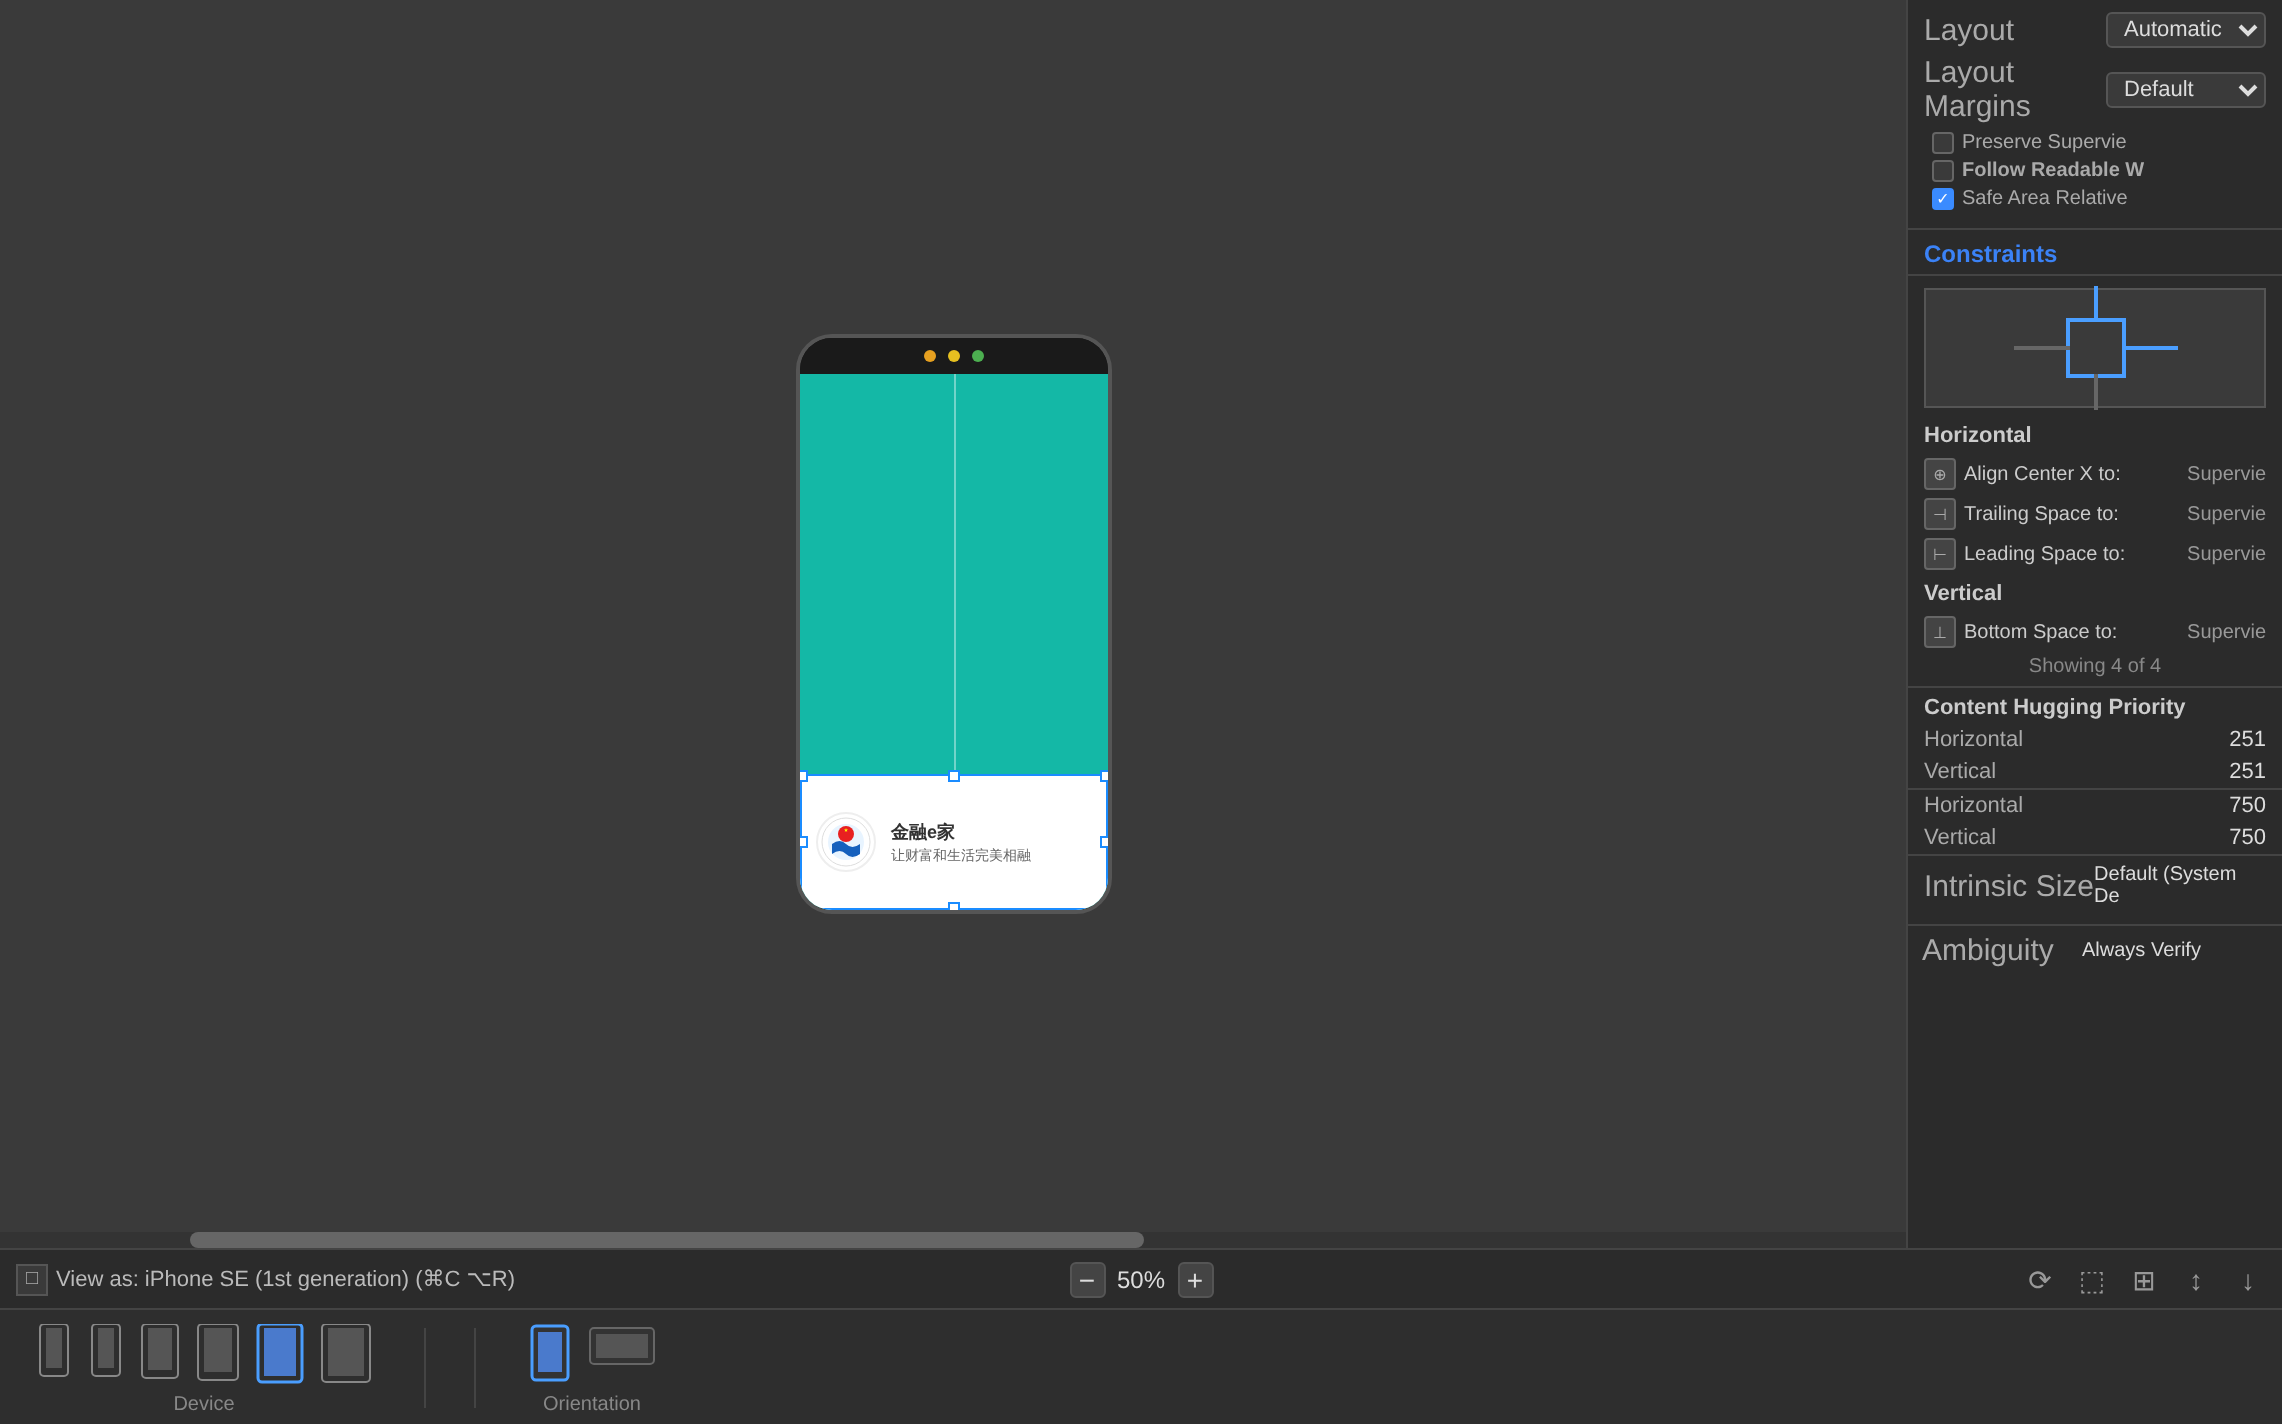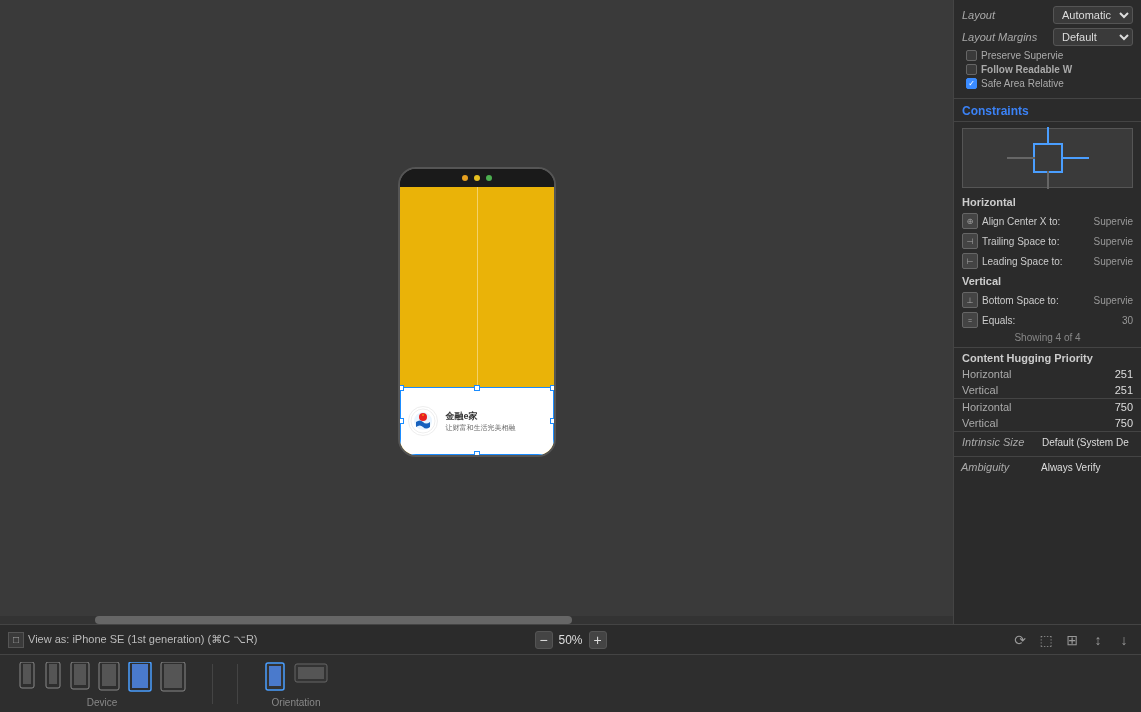--- a/index.html
+++ b/index.html
@@ -65,21 +65,21 @@
       height: 6px;
       border-radius: 50%;
     }
     .dot-orange { background: #e6a020; }
     .dot-yellow { background: #e6c020; }
     .dot-green { background: #4caf50; }
 
     .device-screen {
       width: 100%;
       height: calc(100% - 18px);
-      background: #eab308;
+      background: #14b8a6;
       position: relative;
       overflow: hidden;
     }
 
     
     .screen-divider-v {
       position: absolute;
       left: 50%;
       top: 0;
       width: 1px;
@@ -173,23 +173,22 @@
 
     .panel-row {
       display: flex;
       align-items: center;
       justify-content: space-between;
       margin-bottom: 4px;
     }
 
     .panel-label {
       color: #aaa;
-      font-size: 11px;
+      font-size: 15px;
       min-width: 80px;
-      font-style: italic;
     }
 
     .panel-value {
       color: #ddd;
       font-size: 11px;
       flex: 1;
       text-align: left;
     }
 
     .panel-dropdown {
@@ -656,25 +655,20 @@
 
     <div style="padding: 4px 8px 0 8px;">
       <div style="font-size:11px;color:#ccc;font-weight:600;margin-bottom:3px;">Vertical</div>
     </div>
 
     <div class="constraint-item">
       <div class="constraint-icon">⊥</div>
       <span class="constraint-text">Bottom Space to:</span>
       <span class="constraint-value">Supervie</span>
     </div>
-    <div class="constraint-item">
-      <div class="constraint-icon" style="font-size:7px;">=</div>
-      <span class="constraint-text">Equals:</span>
-      <span class="constraint-value">30</span>
-    </div>
 
     <div class="showing-text">Showing 4 of 4</div>
 
     <div class="divider-h"></div>
 
     <div style="padding: 4px 8px 2px 8px; font-size:11px;color:#ccc;font-weight:600;">Content Hugging Priority</div>
     <div class="priority-row">
       <span class="priority-label">Horizontal</span>
       <span class="priority-value">251</span>
     </div>

